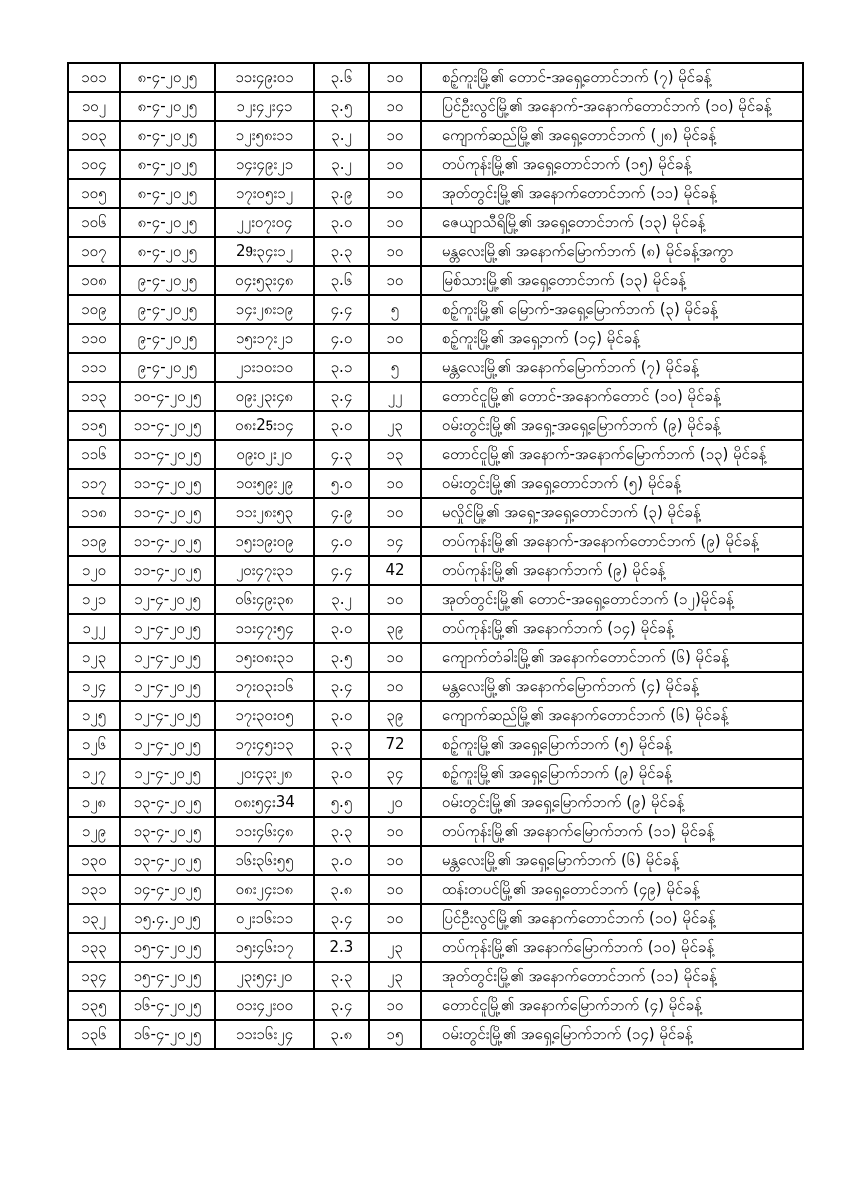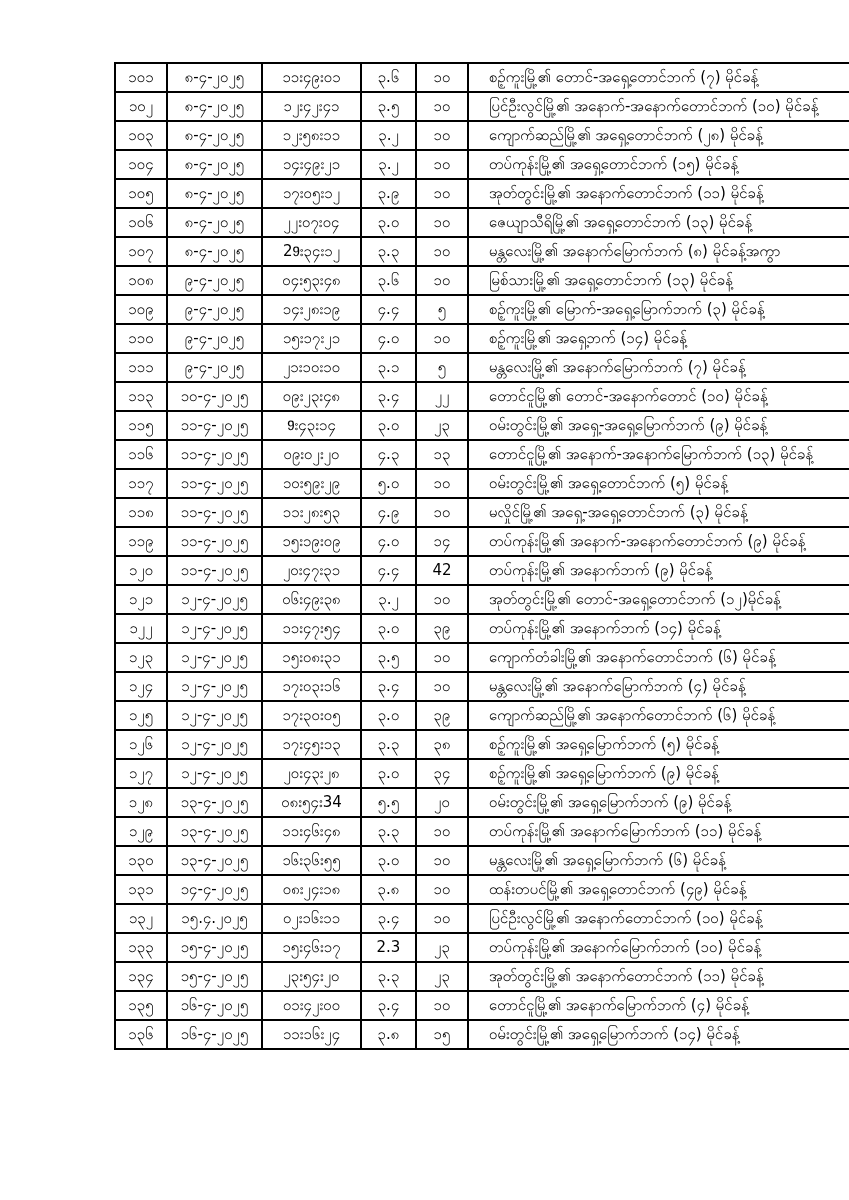--- a/index.html
+++ b/index.html
@@ -7,21 +7,20 @@
   body {
     width: 849px; height: 1200px;
     font-family: "DejaVu Sans", sans-serif;
     position: relative;
     overflow: hidden;
   }
   .page {
     position: absolute; left: 0; top: 0;
     width: 752px; height: 1200px;
     background: #ffffff;
-    margin-left: 47px;
   }
   table.quake-table {
     position: absolute;
     left: 67px; top: 62px;
     width: 735px;
     border-collapse: collapse;
     table-layout: fixed;
     color: #000000;
   }
   table.quake-table td {
@@ -154,21 +153,21 @@
     <td class="cell-no">၁၁၃</td>
     <td class="cell-date">၁၀-၄-၂၀၂၅</td>
     <td class="cell-time">၀၉း၂၃း၄၈</td>
     <td class="cell-magnitude">၃.၄</td>
     <td class="cell-depth">၂၂</td>
     <td class="cell-location">တောင်ငူမြို့၏ တောင်-အနောက်တောင် (၁၀) မိုင်ခန့်</td>
   </tr>
         <tr>
     <td class="cell-no">၁၁၅</td>
     <td class="cell-date">၁၁-၄-၂၀၂၅</td>
-    <td class="cell-time">9း၄၃း၁၄</td>
+    <td class="cell-time">၀၈း25း၁၄</td>
     <td class="cell-magnitude">၃.၀</td>
     <td class="cell-depth">၂၃</td>
     <td class="cell-location">ဝမ်းတွင်းမြို့၏ အရှေ့-အရှေ့မြောက်ဘက် (၉) မိုင်ခန့်</td>
   </tr>
         <tr>
     <td class="cell-no">၁၁၆</td>
     <td class="cell-date">၁၁-၄-၂၀၂၅</td>
     <td class="cell-time">၀၉း၀၂း၂၀</td>
     <td class="cell-magnitude">၄.၃</td>
     <td class="cell-depth">၁၃</td>
@@ -244,21 +243,21 @@
     <td class="cell-time">၁၇း၃၀း၀၅</td>
     <td class="cell-magnitude">၃.၀</td>
     <td class="cell-depth">၃၉</td>
     <td class="cell-location">ကျောက်ဆည်မြို့၏ အနောက်တောင်ဘက် (၆) မိုင်ခန့်</td>
   </tr>
         <tr>
     <td class="cell-no">၁၂၆</td>
     <td class="cell-date">၁၂-၄-၂၀၂၅</td>
     <td class="cell-time">၁၇း၄၅း၁၃</td>
     <td class="cell-magnitude">၃.၃</td>
-    <td class="cell-depth">၃၈</td>
+    <td class="cell-depth">72</td>
     <td class="cell-location">စဉ့်ကူးမြို့၏ အရှေ့မြောက်ဘက် (၅) မိုင်ခန့်</td>
   </tr>
         <tr>
     <td class="cell-no">၁၂၇</td>
     <td class="cell-date">၁၂-၄-၂၀၂၅</td>
     <td class="cell-time">၂၀း၄၃း၂၈</td>
     <td class="cell-magnitude">၃.၀</td>
     <td class="cell-depth">၃၄</td>
     <td class="cell-location">စဉ့်ကူးမြို့၏ အရှေ့မြောက်ဘက် (၉) မိုင်ခန့်</td>
   </tr>

